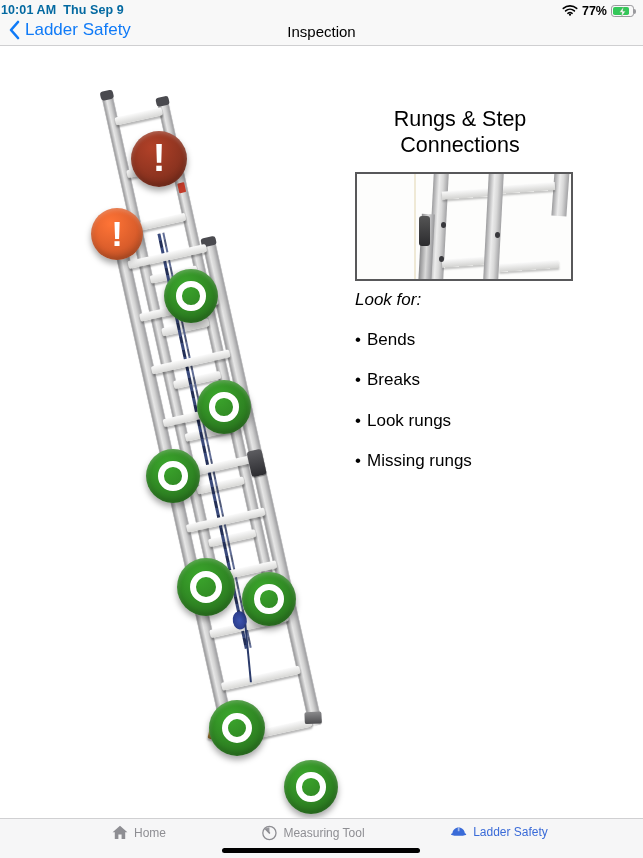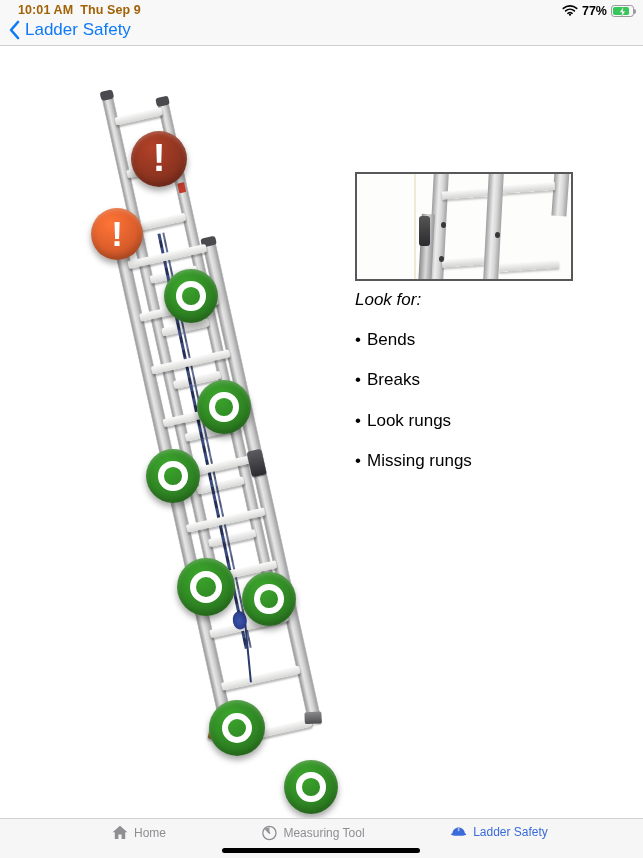--- a/index.html
+++ b/index.html
@@ -5,21 +5,21 @@
   html,body{margin:0;padding:0;background:#e9e9e9;}
   .screen{
     position:relative;width:643px;height:858px;margin:0 auto;background:#fff;
     font-family:"Liberation Sans","DejaVu Sans",sans-serif;overflow:hidden;
     -webkit-font-smoothing:antialiased;
   }
   
   .topbar{position:absolute;left:0;top:0;width:643px;height:46px;background:#f8f8f8;
     border-bottom:1px solid #cfcfd1;box-sizing:border-box;z-index:20;}
   .statusbar{position:absolute;left:0;top:0;width:100%;height:18px;}
-  .sb-left{position:absolute;left:18px;top:3px;font-size:12.5px;font-weight:700;color:#a16207;letter-spacing:.1px;}
+  .sb-left{position:absolute;left:1px;top:3px;font-size:12.5px;font-weight:700;color:#0369a1;letter-spacing:.1px;}
   .sb-left .date{font-weight:600;margin-left:7px;}
   .sb-right{position:absolute;right:9px;top:2px;display:flex;align-items:center;gap:4px;}
   .sb-right .pct{font-size:12.5px;font-weight:600;color:#000;}
   .battery{position:relative;width:23px;height:11.5px;border:1px solid #9a9a9e;border-radius:3.2px;box-sizing:border-box;}
   .battery .fill{position:absolute;left:1px;top:1px;bottom:1px;width:77%;background:#34c759;border-radius:1.8px;}
   .battery .nub{position:absolute;right:-3.4px;top:3px;width:2.2px;height:4.5px;background:#9a9a9e;border-radius:0 2px 2px 0;}
   .battery svg{position:absolute;left:6px;top:0.5px;}
   
   .navrow{position:absolute;left:0;top:18px;width:100%;height:27px;}
   .back{position:absolute;left:8px;top:2px;display:flex;align-items:center;gap:5px;color:#0f7af7;cursor:pointer;}
@@ -122,20 +122,21 @@
         </span>
       </div>
     </div>
     <div class="navrow">
       <div class="back" style="color: rgb(15, 122, 247);">
         <svg width="12" height="20" viewBox="0 0 12 20" fill="none" stroke="currentColor" stroke-width="2.6" stroke-linecap="round" stroke-linejoin="round">
           <path d="M10 2 L3 10 L10 18"></path>
         </svg>
         <span class="lbl">Ladder Safety</span>
       </div>
+      <div class="navtitle">Inspection</div>
     </div>
   </div>
 
   <div class="content">
 
     <div class="ladder">
       <div class="lsec fly">
         <div class="rail left"></div>
         <div class="rail right"></div>
         <div class="redtag"></div>
@@ -195,20 +196,21 @@
           </div>
           <div class="marker" style="left: 209px; top: 654px; width: 56px; height: 56px; background: radial-gradient(circle at 38% 30%, rgb(59, 166, 44) 0%, rgb(47, 133, 35) 55%, rgb(34, 96, 25) 100%);">
             <div class="ring"></div>
           </div>
           <div class="marker" style="left: 284px; top: 714px; width: 54px; height: 54px; background: radial-gradient(circle at 38% 30%, rgb(59, 166, 44) 0%, rgb(47, 133, 35) 55%, rgb(34, 96, 25) 100%);">
             <div class="ring"></div>
           </div>
         </div>
     </div>
 
+    <div class="section-title">Rungs &amp; Step Connections</div>
 
     <div class="detail-frame">
       <div class="df-line"></div>
       <div class="df-rail a"></div>
       <div class="df-rail d"></div>
       <div class="df-rung r1"></div>
       <div class="df-rung r2"></div>
       <div class="df-rung r3"></div>
       <div class="df-rung r4"></div>
       <div class="df-rail c"></div>

